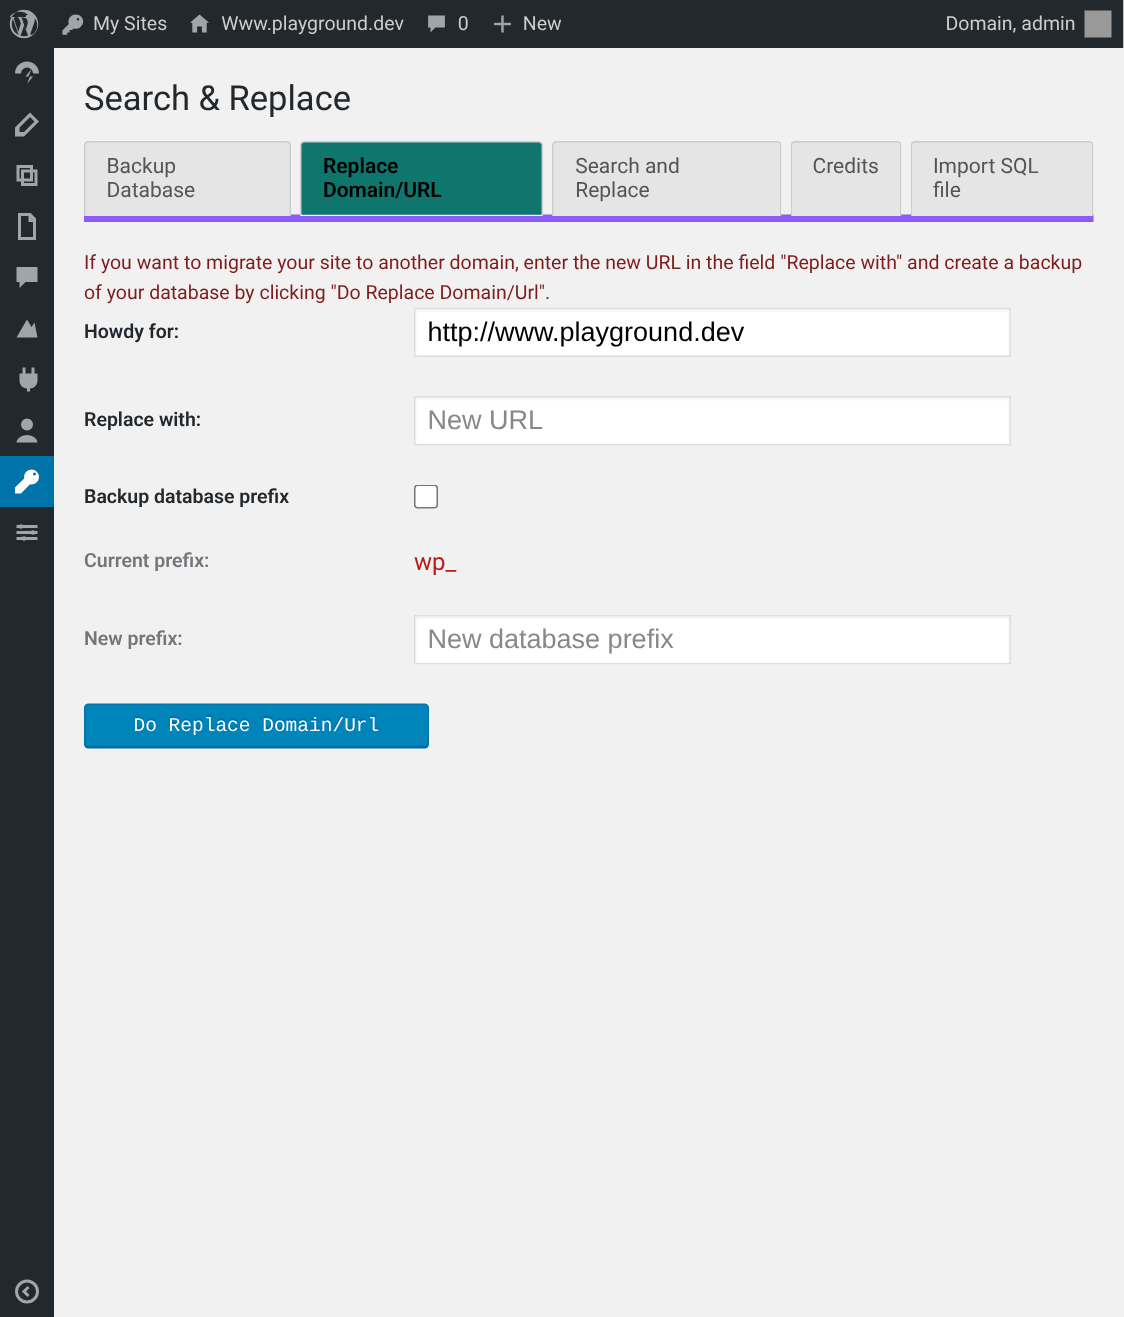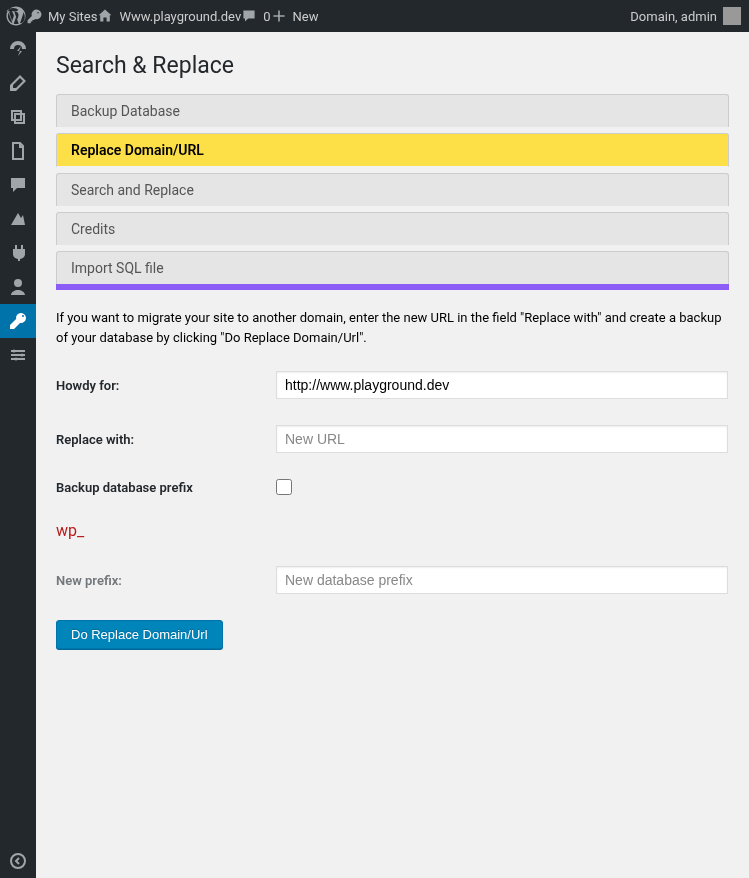--- a/index.html
+++ b/index.html
@@ -1,55 +1,55 @@
 <!DOCTYPE html>
 <html><head>
 <meta charset="utf-8">
 <style>
 * { margin: 0; padding: 0; box-sizing: border-box; }
 body { font-family: -apple-system, BlinkMacSystemFont, "Segoe UI", Roboto, sans-serif; font-size: 13px; color: #444; background: #f1f1f1; width: 749px; height: 878px; overflow: hidden; }
 
 
 .adminbar { background: #23282d; color: #eee; height: 32px; display: flex; align-items: center; justify-content: space-between; padding: 0 8px 0 6px; font-size: 13px; }
-.adminbar .left, .adminbar .right { display: flex; align-items: center; }
+.adminbar .left, .adminbar .right { display: flex; align-items: center; gap: 14px; }
 .adminbar .item { display: flex; align-items: center; gap: 6px; color: #ccc; cursor: pointer; }
 .adminbar .item svg { fill: #a0a5aa; }
 .adminbar .avatar { width: 18px; height: 18px; background: #999; display: inline-block; }
 
 
 .layout { display: flex; height: calc(878px - 32px); }
 .sidebar { width: 36px; background: #23282d; display: flex; flex-direction: column; }
 .sidebar .sitem { width: 36px; height: 34px; display: flex; align-items: center; justify-content: center; cursor: pointer; position: relative; }
 .sidebar .sitem svg { fill: #a0a5aa; width: 20px; height: 20px; }
 .sidebar .sitem.active { background: #0073aa; }
 .sidebar .sitem.active::after { content: ""; position: absolute; right: -8px; top: 50%; transform: translateY(-50%); border: 8px solid transparent; border-left-color: #0073aa; }
 .sidebar .sitem.active svg { fill: #fff; }
 .sidebar .collapse { margin-top: auto; }
 
 
 .main { flex: 1; padding: 10px 20px 20px 20px; background: #f1f1f1; overflow: auto; }
 .page-title { font-size: 23px; font-weight: 400; color: #23282d; margin: 10px 0 14px 0; }
 
 
-.tabs { display: flex; gap: 6px; border-bottom: 7px solid #8b5cf6; margin-bottom: 18px; flex-direction: column; }
+.tabs { display: flex; gap: 6px; border-bottom: 5px solid #8b5cf6; margin-bottom: 18px; }
 .tab { padding: 8px 14px; border: 1px solid #ccc; border-bottom: none; background: #e5e5e5; color: #555; font-size: 14px; cursor: pointer; position: relative; top: 1px; border-radius: 3px 3px 0 0; }
-.tab.active { background: #fde047; color: #000; font-weight: 600; border-bottom: 1px solid #f1f1f1; }
+.tab.active { background: #0f766e; color: #000; font-weight: 600; border-bottom: 1px solid #f1f1f1; }
 
-.intro { color: #000000; line-height: 1.5; margin-bottom: 24px; }
+.intro { color: #7f1d1d; line-height: 1.5; }
 
 
 .form-row { display: flex; align-items: center; margin-bottom: 26px; }
 .form-row .label { width: 220px; font-weight: 600; color: #23282d; }
 .form-row .label.muted { color: #72777c; }
-.form-row input[type=text] { width: 452px; padding: 5px 8px; border: 1px solid #ddd; background: #fff; font-size: 14px; box-shadow: inset 0 1px 2px rgba(0,0,0,.07); }
+.form-row input[type=text] { width: 398px; padding: 5px 8px; border: 1px solid #ddd; background: #fff; font-size: 18px; box-shadow: inset 0 1px 2px rgba(0,0,0,.07); }
 .form-row input[type=text]::placeholder { color: #888; }
 .form-row input[type=checkbox] { width: 16px; height: 16px; }
 .form-row .static { color: #b91c1c; font-size: 16px; }
 
-.button-primary { background: #0085ba; border: 1px solid #0073aa; color: #fff; padding: 6px 14px; border-radius: 3px; font-size: 13px; cursor: pointer; box-shadow: 0 1px 0 #006799; text-shadow: 0 -1px 1px #006799; }
+.button-primary { background: #0085ba; border: 1px solid #0073aa; color: #fff; padding: 6px 32px; border-radius: 3px; font-size: 13px; cursor: pointer; box-shadow: 0 1px 0 #006799; text-shadow: 0 -1px 1px #006799; font-family: Liberation Mono, monospace; }
 </style>
 </head>
 <body>
 
 <div class="adminbar">
   <div class="left">
     <div class="item">
       <svg width="20" height="20" viewBox="0 0 20 20">
           <path d="M10 .5C4.76.5.5 4.76.5 10S4.76 19.5 10 19.5 19.5 15.24 19.5 10 15.24.5 10 .5zM1.9 10c0-1.17.25-2.28.7-3.28l3.86 10.58C3.7 15.98 1.9 13.2 1.9 10zm8.1 8.1c-.8 0-1.56-.12-2.29-.33l2.43-7.06 2.49 6.82c.2.05.04.1.06.14-.85.3-1.75.43-2.69.43zm1.12-11.9c.49-.3.93-.5.93-.05 0-.46-.33-.79-.8-.79 0 0-1.42.11-2.34.11-.86 0-2.31-.11-2.31-.11-.47 0-.8.35-.8.81 0 0 .42.02.86.05l1.28 3.5L6.13 15.1 3.14 6.2c.49-.3.93-.5.93-.05 0-.46-.33-.79-.8-.79 0 0-1.42.11-2.34.11l-.57-.01C1.89 3.15 4.51 1.9 7.42 1.9h.01c1.97 0 3.76.75 5.11 1.99h-.1c-.74 0-1.27.65-1.27 1.34 0 .62.36 1.15.74 1.77.29.5.62 1.15.62 2.08 0 .65-.25 1.4-.58 2.44l-.75 2.52-2.73-8.14c.49-.3.93-.5.93-.05zm2.97 10.77l2.47-7.15c.46-1.15.62-2.08.62-2.9 0-.3-.02-.58-.06-.84 1.07 1.42 1.72 3.18 1.72 5.09 0 2.59-1.4 4.85-3.49 6.06l-1.26-.26z"></path>
         </svg>
@@ -172,20 +172,21 @@
       <div class="label">Replace with:</div>
       <input type="text" placeholder="New URL" style="">
     </div>
 
     <div class="form-row">
       <div class="label">Backup database prefix</div>
       <input type="checkbox" style="">
     </div>
 
     <div class="form-row">
+      <div class="label muted">Current prefix:</div>
       <div class="static">wp_</div>
     </div>
 
     <div class="form-row">
       <div class="label muted">New prefix:</div>
       <input type="text" placeholder="New database prefix" style="">
     </div>
 
     <div style="margin-top:20px;">
       <button class="button-primary">Do Replace Domain/Url</button>

